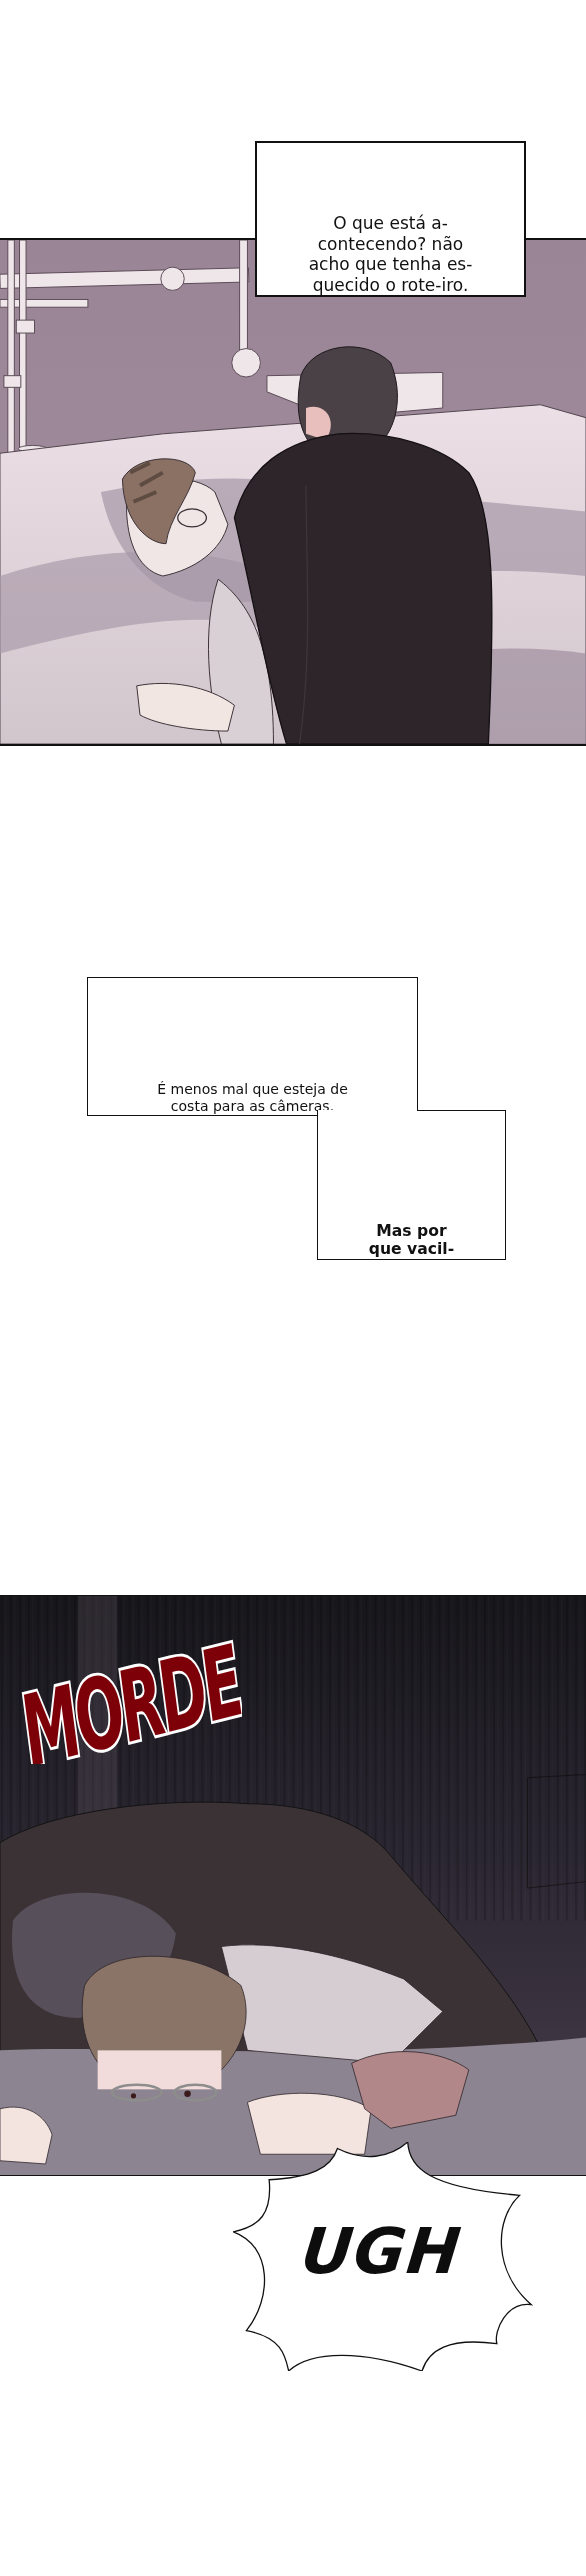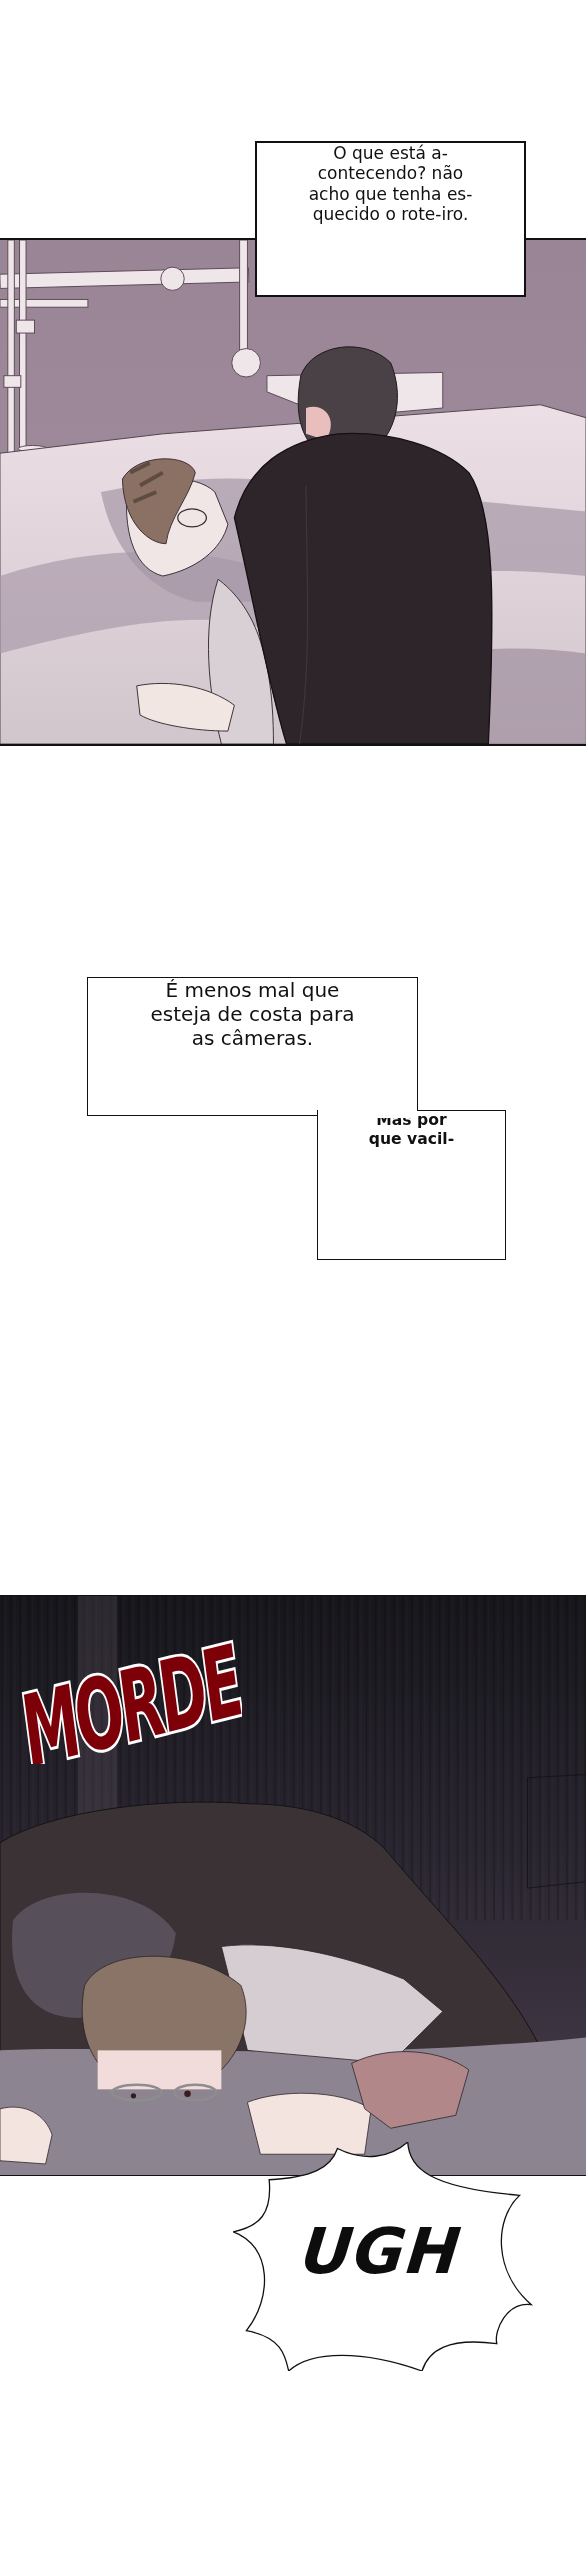--- a/index.html
+++ b/index.html
@@ -7,28 +7,28 @@
   body { position: relative; font-family: "DejaVu Sans", sans-serif; }
 
   .panel { position: absolute; left: 0; width: 586px; overflow: hidden; }
   .panel svg { display: block; width: 100%; height: 100%; }
 
   #panel-1 { top: 238px; height: 508px; border-top: 2px solid #111; border-bottom: 2px solid #111; }
   #panel-2 { top: 1595px; height: 581px; border-top: 1.3px solid #111; border-bottom: 1.3px solid #111; }
 
   .caption {
     position: absolute; background: #fff; border: 2px solid #111;
-    display: flex; align-items: flex-start; justify-content: center; text-align: center;
+    display: flex; align-items: flex-end; justify-content: center; text-align: center;
     font-family: "DejaVu Sans", sans-serif; color: #111; line-height: 1.2;
   }
   #caption-1 { left: 255px; top: 141px; width: 271px; height: 156px; font-size: 17px; padding: 0 26px; }
   #caption-1 span { display: block; width: 169px; }
 
   .caption-thin { border-width: 1.3px; }
-  #caption-2 { left: 87px; top: 977px; width: 331px; height: 139px; font-size: 20px; padding: 0 33px; border-right: 1.3px solid #111; }
+  #caption-2 { left: 87px; top: 977px; width: 331px; height: 139px; font-size: 14px; padding: 0 33px; border-right: 1.3px solid #111; }
   #caption-2 span { display: block; width: 221px; }
   #caption-3 { left: 317px; top: 1110px; width: 189px; height: 150px; font-size: 15.6px; }
   #caption-3 span { display: block; width: 104px; font-weight: bold; }
   
   #caption-join { position: absolute; left: 318px; top: 1110px; width: 99px; height: 7.8px; background: #fff; }
 
   #sfx-morde { position: absolute; left: 7.8px; top: 1601px; width: 234px; height: 163px; }
   #ugh-bubble { position: absolute; left: 233px; top: 2142px; width: 300px; height: 229px; }
   #ugh-text {
     position: absolute; left: 300px; top: 2215px; width: 163px; text-align: center;

